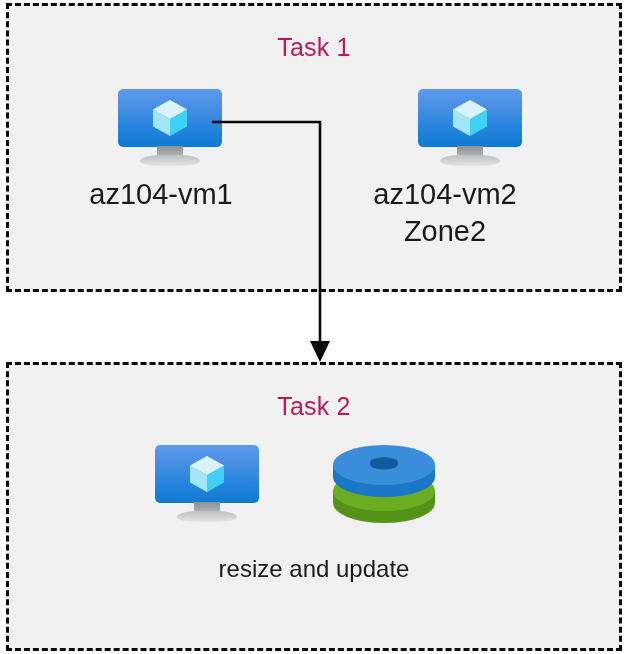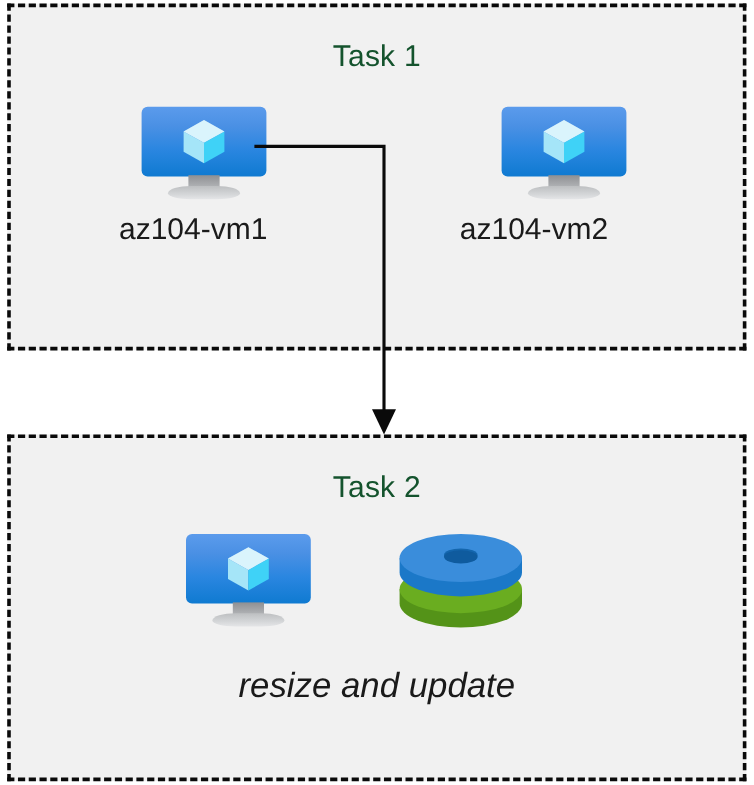--- a/index.html
+++ b/index.html
@@ -39,21 +39,21 @@
     top: 362px;
     width: 616px;
     height: 289px;
   }
 
   .task-title {
     position: absolute;
     left: 0;
     right: 0;
     text-align: center;
-    color: #14532d;
+    color: #be185d;
     font-size: 25px;
     font-weight: 400;
     letter-spacing: 0.2px;
     line-height: 1;
     white-space: nowrap;
   }
   #task-title-1 { top: 29px; }
   #task-title-2 { top: 29px; }
 
   
@@ -101,32 +101,31 @@
 
   #vm-icon-1 { left: 109px; top: 83px; }
   #vm-icon-2 { left: 409px; top: 83px; }
   #vm-icon-3 { left: 155px; top: 445px; }
 
   
   .node-caption {
     position: absolute;
     text-align: center;
     color: #1a1a1a;
-    font-size: 25px;
+    font-size: 29px;
     line-height: 1.26;
     white-space: nowrap;
   }
   #caption-vm1 { left: 41px; top: 176px; width: 240px; }
   #caption-vm2 { left: 325px; top: 176px; width: 240px; }
   #caption-task2 {
     left: 0;
     top: 554px;
     width: 628px;
-    font-size: 29px;
-    font-style: italic;
+    font-size: 24px;
   }
 
   
   #disks-icon {
     position: absolute;
     left: 331px;
     top: 443px;
     width: 106px;
     height: 86px;
   }
@@ -177,20 +176,21 @@
     </div>
 
   </div>
 
   <div id="caption-vm1" class="node-caption">
     <div>az104-vm1</div>
   </div>
 
   <div id="caption-vm2" class="node-caption">
     <div>az104-vm2</div>
+    <div>Zone2</div>
   </div>
 
   <div id="task-box-2" class="task-box">
 
     <div id="task-title-2" class="task-title">Task 2</div>
 
   </div>
 
   <div id="vm-icon-3" class="vm-icon">
     <div class="screen">

